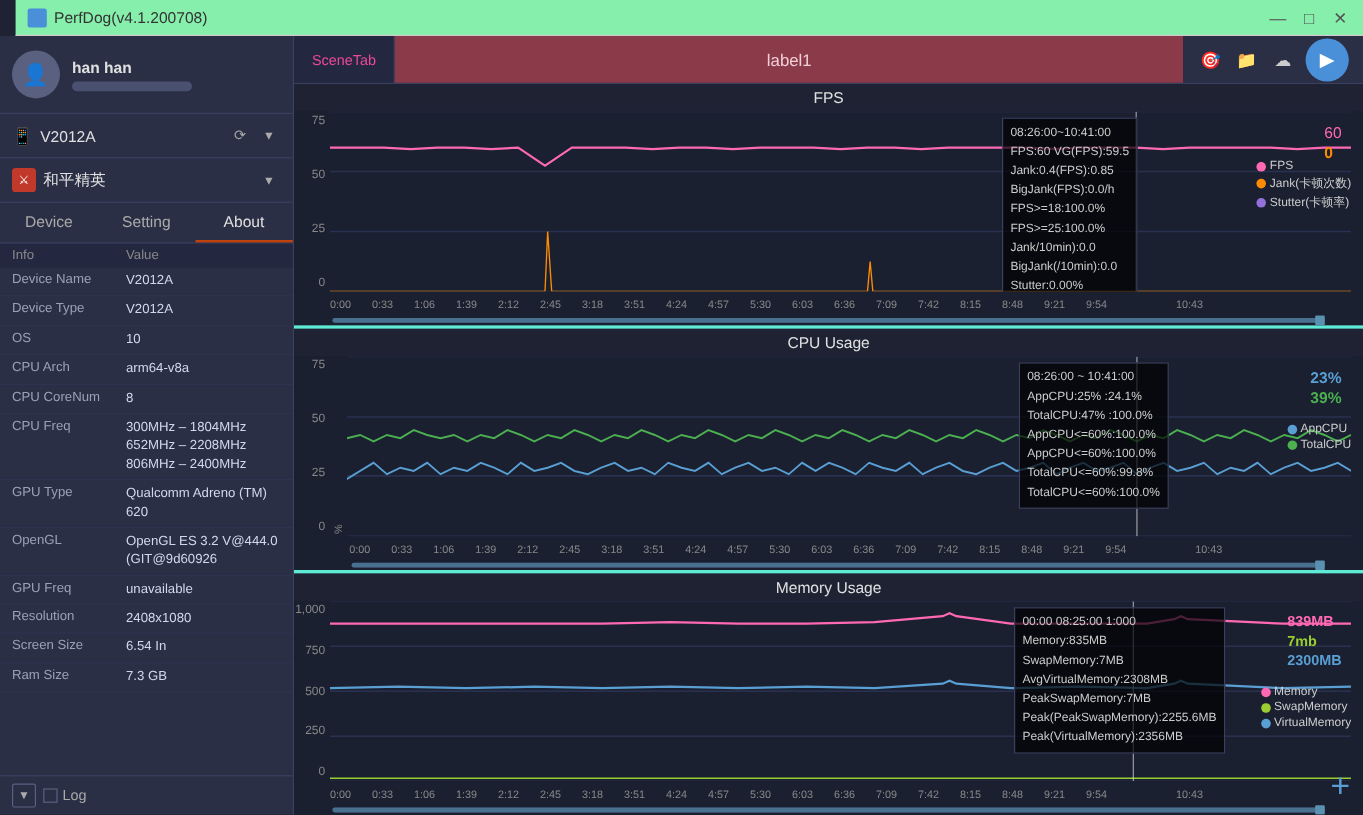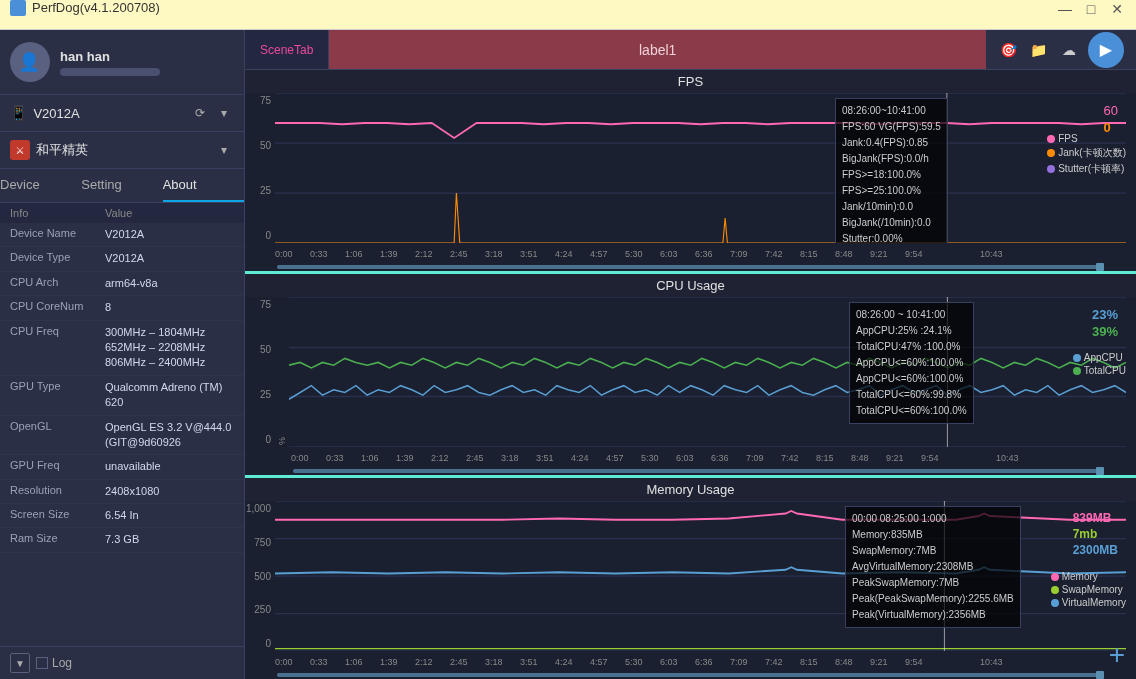--- a/index.html
+++ b/index.html
@@ -1,26 +1,28 @@
 <!DOCTYPE html>
 <html><head>
   <meta charset="utf-8">
   <style>
     * { margin: 0; padding: 0; box-sizing: border-box; }
     body { width: 1136px; height: 679px; background: #1e2233; font-family: 'Segoe UI', Arial, sans-serif; font-size: 12px; color: #ccc; overflow: hidden; }
 
     
     #title-bar {
       height: 30px;
-      background: #fef9c3;
-      display: flex;
+      background: #86efac;
+      display: flex;
+      align-items: center;
       padding: 0 10px;
       color: #333;
       font-size: 13px;
       border-bottom: 1px solid #ccc;
+      margin-left: 13px;
     }
     #title-bar .logo { width: 16px; height: 16px; margin-right: 6px; background: #4a90d9; border-radius: 2px; }
     #title-bar .title { flex: 1; }
     #title-bar .win-controls { display: flex; gap: 8px; }
     #title-bar .win-btn { width: 18px; height: 18px; display: flex; align-items: center; justify-content: center; cursor: pointer; font-size: 14px; color: #555; }
 
     
     #main { display: flex; height: 649px; }
 
     
@@ -72,27 +74,27 @@
     .app-name { color: #e0e0e0; flex: 1; font-size: 13px; }
 
     
     #tab-bar {
       display: flex;
       border-bottom: 1px solid #3a4060;
     }
     .tab {
       flex: 1;
       padding: 8px 0;
-      text-align: left;
+      text-align: center;
       cursor: pointer;
       color: #aaa;
       font-size: 13px;
       border-bottom: 2px solid transparent;
     }
-    .tab.active { color: #e0e0e0; border-bottom: 2px solid #0ea5e9; }
+    .tab.active { color: #e0e0e0; border-bottom: 2px solid #c2410c; }
 
     
     #info-table {
       flex: 1;
       overflow-y: auto;
     }
     .info-header {
       display: flex;
       background: #232840;
       padding: 4px 10px;
@@ -337,20 +339,24 @@
         <span>Value</span>
       </div>
 
     <div class="info-row">
           <span class="info-key">Device Name</span>
           <span class="info-val">V2012A</span>
         </div>
         <div class="info-row">
           <span class="info-key">Device Type</span>
           <span class="info-val">V2012A</span>
+        </div>
+        <div class="info-row">
+          <span class="info-key">OS</span>
+          <span class="info-val">10</span>
         </div>
         <div class="info-row">
           <span class="info-key">CPU Arch</span>
           <span class="info-val">arm64-v8a</span>
         </div>
         <div class="info-row">
           <span class="info-key">CPU CoreNum</span>
           <span class="info-val">8</span>
         </div>
         <div class="info-row">

